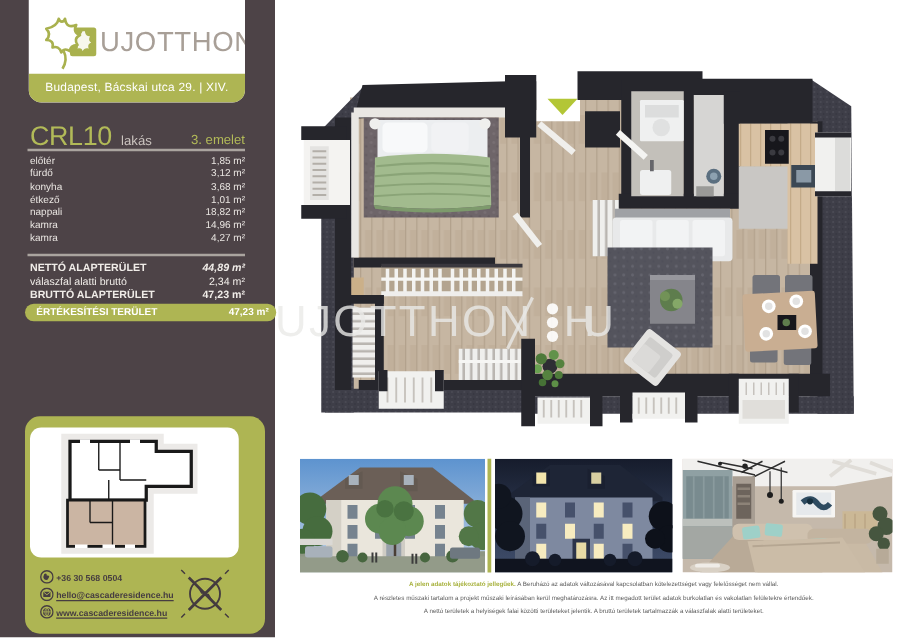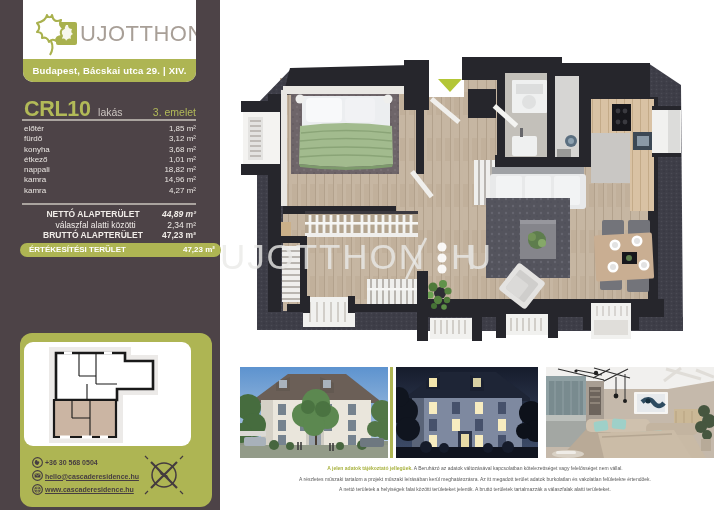--- a/index.html
+++ b/index.html
@@ -6,55 +6,55 @@
 #page{position:relative;width:720px;height:510px;background:#fff;}
 .abs{position:absolute;}
 </style></head>
 <body>
 <div id="page">
 
 <div class="abs" style="left:0;top:0;width:220px;height:510px;background:#4d4347;"></div>
 
 <div class="abs" style="left:23px;top:0;width:173px;height:82px;background:#fff;border-radius:0 0 10px 10px;overflow:hidden;">
 
-  <div class="abs" style="left:0;top:59px;width:173px;height:23px;background:#aeb553;color:#fff;font-size:9.5px;font-weight:bold;text-align:center;line-height:23px;letter-spacing:.2px;">Budapest, Bácskai utca 29. | XIV.</div>
+  <div class="abs" style="left:0;top:59px;width:173px;height:23px;background:#aeb553;color:#fff;font-size:9.5px;font-weight:normal;text-align:center;line-height:23px;letter-spacing:.2px;">Budapest, Bácskai utca 29. | XIV.</div>
 
   <svg class="abs" style="left:11px;top:13px;" width="46" height="44" viewBox="0 0 46 44">
     <rect x="22" y="9" width="21" height="23" rx="2" fill="#a9b14e"></rect>
     <path d="M32,12 C31,15 29,16 27,16 C28,18 28,20 26,21 C28,22 29,24 28,26 C30,25 32,26 32,28 C33,26 35,25 37,26 C36,23 37,22 39,21 C37,20 37,18 38,16 C36,16 34,15 34,12 Z" fill="#fff" opacity="0.9"></path>
     <path d="M15,2 C14,7 10,9 5,10 C8,13 8,16 5,19 C9,19 11,21 10,25 C13,24 16,25 17,29 C19,26 21,26 24,28 C24,24 26,23 30,23 C28,20 28,17 32,15 C28,14 27,11 29,7 C24,9 21,8 20,2 C19,5 16,5 15,2 Z" fill="#fff" stroke="#a9b14e" stroke-width="2.1" stroke-linejoin="round" transform="translate(-2,0)"></path>
     <path d="M17,28 C19,32 19,37 16,42" stroke="#a9b14e" stroke-width="2.1" fill="none"></path>
   </svg>
 
   <div class="abs" style="left:57px;top:21px;font-size:22px;color:#a89f97;letter-spacing:0.5px;">UJOTTHON</div>
 </div>
 
 <div class="abs" style="left:24px;top:97px;width:172px;">
-  <span style="font-size:21.5px;font-weight:bold;color:#b2ba58;letter-spacing:-0.3px;">CRL10</span>
+  <span style="font-size:21.5px;font-weight:normal;color:#b2ba58;letter-spacing:-0.3px;">CRL10</span>
   <span style="font-size:10.5px;color:#ccc5c0;margin-left:3px;">lakás</span>
   <span style="font-size:10.5px;color:#b2ba58;float:right;margin-top:9px;">3. emelet</span>
 </div>
 
 <div class="abs" style="left:22px;top:119px;width:174px;height:1.5px;background:#aaa49f;"></div>
 
 <div class="abs" style="left:24px;top:124px;width:172px;font-size:8px;color:#e9e5e1;line-height:10.3px;">
   <div><span>előtér</span><span style="float:right;">1,85 m²</span></div>
   <div><span>fürdő</span><span style="float:right;">3,12 m²</span></div>
   <div><span>konyha</span><span style="float:right;">3,68 m²</span></div>
   <div><span>étkező</span><span style="float:right;">1,01 m²</span></div>
   <div><span>nappali</span><span style="float:right;">18,82 m²</span></div>
   <div><span>kamra</span><span style="float:right;">14,96 m²</span></div>
   <div><span>kamra</span><span style="float:right;">4,27 m²</span></div>
 </div>
 
 <div class="abs" style="left:22px;top:203px;width:174px;height:1.5px;background:#aaa49f;"></div>
 
-<div class="abs" style="left:24px;top:209px;width:172px;font-size:8.5px;color:#f0ece8;line-height:10.5px;text-align:center;">
+<div class="abs" style="left:24px;top:209px;width:172px;font-size:8.5px;color:#f0ece8;line-height:10.5px;">
   <div style="font-weight:bold;"><span>NETTÓ ALAPTERÜLET</span><span style="float:right;font-style:italic;">44,89 m²</span></div>
-  <div><span>válaszfal alatti közötti</span><span style="float:right;">2,34 m²</span></div>
+  <div><span>válaszfal alatti bruttó</span><span style="float:right;">2,34 m²</span></div>
   <div style="font-weight:bold;"><span>BRUTTÓ ALAPTERÜLET</span><span style="float:right;">47,23 m²</span></div>
 </div>
 
 <div class="abs" style="left:20px;top:243px;width:201px;height:14px;background:#aeb553;border-radius:7px;color:#fff;font-size:8px;font-weight:bold;line-height:14px;">
   <span style="margin-left:9px;">ÉRTÉKESÍTÉSI TERÜLET</span><span style="float:right;margin-right:6px;">47,23 m²</span>
 </div>
 
 <div class="abs" style="left:20px;top:333px;width:192px;height:174px;background:#aeb553;border-radius:12px;">
 
   <div class="abs" style="left:4px;top:9px;width:167px;height:104px;background:#fff;border-radius:9px;"></div>

